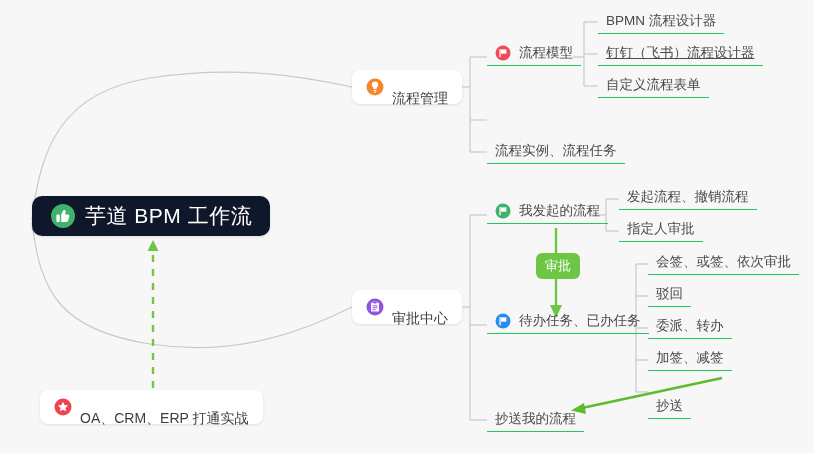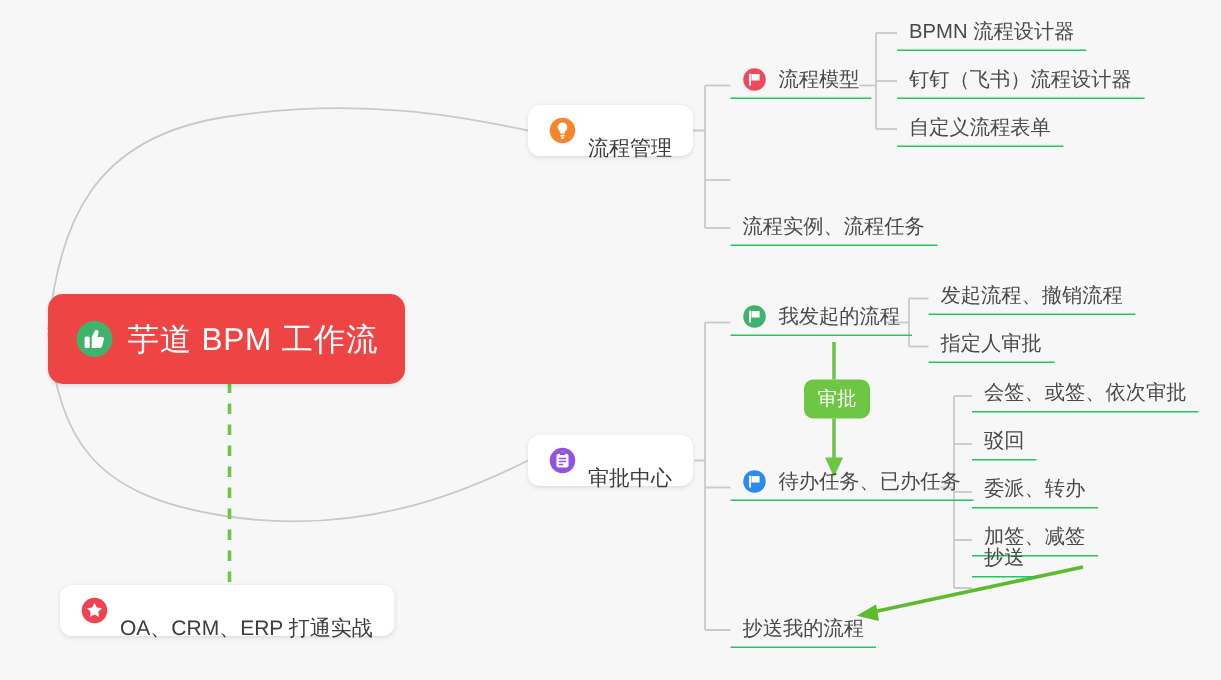--- a/index.html
+++ b/index.html
@@ -11,25 +11,25 @@
     position:relative;
   }
   #canvas{position:absolute;inset:0;width:814px;height:453px;}
   svg.links{position:absolute;left:0;top:0;width:814px;height:453px;pointer-events:none;}
 
   
   .node{position:absolute;display:flex;align-items:center;box-sizing:border-box;white-space:nowrap;}
 
   
   .root{
-    background:#ef4444;
+    background:#0f172a;
     color:#ffffff;
     border-radius:10px;
     padding:0 18px;
-    height:60px;
+    height:40px;
     font-size:21px;
     letter-spacing:.5px;
     box-shadow:0 1px 3px rgba(0,0,0,.10);
     justify-content:space-between;
   }
   .root .label{margin-left:9px;}
 
   
   .card{
     background:#ffffff;
@@ -72,35 +72,35 @@
   
   #n-root{left:32px;top:196px;}
   #n-liucheng-guanli{left:352px;top:70px;}
   #n-shenpi-zhongxin{left:352px;top:290px;}
 
   #n-liucheng-moxing{left:487px;top:42px;}
   #n-jianting{left:487px;top:108px;}
   #n-shili{left:487px;top:140px;}
 
   #n-bpmn{left:598px;top:10px;}
-  #n-dingding{left:598px;top:42px;}
+  #n-dingding{left:598px;top:42px;text-decoration:underline;}
   #n-zidingyi{left:598px;top:74px;}
 
   #n-wofaqi{left:487px;top:200px;}
   #n-daiban{left:487px;top:310px;}
   #n-chaosong-wode{left:487px;top:408px;}
 
   #n-faqi{left:619px;top:186px;}
   #n-zhidingren{left:619px;top:218px;}
 
   #n-huiqian{left:648px;top:251px;}
   #n-bohui{left:648px;top:283px;}
   #n-weipai{left:648px;top:315px;}
   #n-jiaqian{left:648px;top:347px;}
-  #n-chaosong{left:648px;top:361px;text-align:right;}
+  #n-chaosong{left:648px;top:395px;text-align:right;}
 
   #n-tag-shenpi{left:536px;top:253px;}
 
   #n-oa{left:40px;top:390px;}
 </style>
 </head>
 <body>
 
 <div id="canvas">
 

